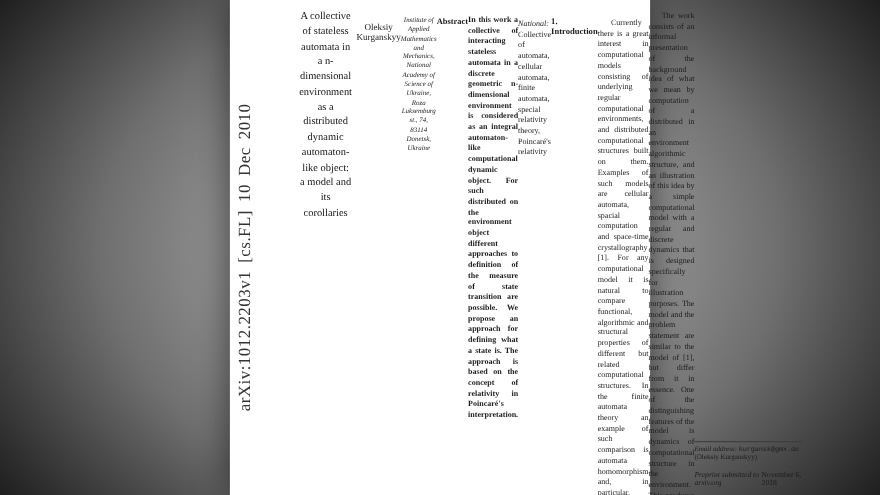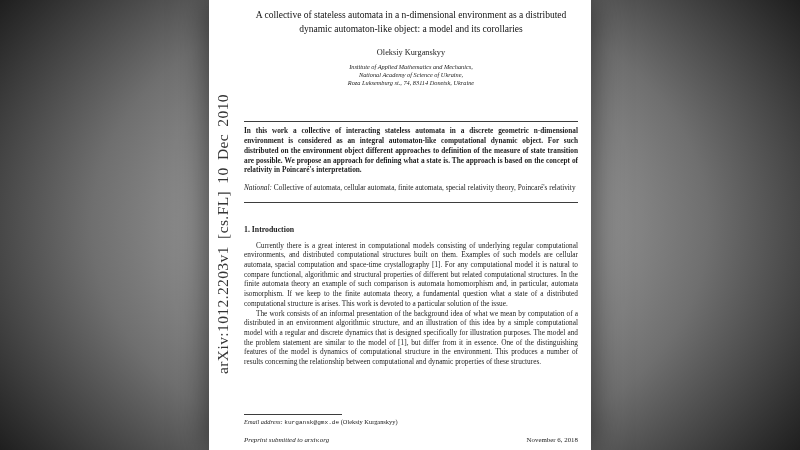--- a/index.html
+++ b/index.html
@@ -22,42 +22,42 @@
   }
   .arxiv-stamp {
     position: absolute; top: 52%; left: 14px;
     transform: translate(-50%, -50%) rotate(-90deg);
     white-space: nowrap;
     font-size: 15.5px; letter-spacing: 0.4px; word-spacing: 3px;
     color: #343434;
   }
   .content {
     box-sizing: border-box; height: 100%;
-    padding: 9px 13px 5px 35px;
-    display: flex; flex-direction: column;
+    padding: 9px 13px 5px 59px;
+    display: flex; flex-direction: row;
   }
   .title {
     text-align: center; font-size: 9.5px; line-height: 1.45;
     color: #111; padding: 0 4px;
   }
   .author { text-align: center; font-size: 8.3px; margin-top: 11px; }
   .affil {
     text-align: center; font-style: italic; font-size: 6.3px;
     line-height: 1.32; margin-top: 6px; color: #222;
   }
   .rule { height: 1px; background: #3d3d3d; }
   .rule-top { margin-top: 34px; }
   .rule-bottom { margin-top: 9px; }
   .abstract-heading { font-weight: bold; font-size: 7.7px; margin-top: 6px; }
   .abstract-text {
     font-size: 7.3px; line-height: 1.33; text-align: justify; margin-top: 4px; font-weight: bold;
   }
   .keywords { font-size: 7.3px; line-height: 1.33; text-align: justify; margin-top: 8px; }
   .kw-label { font-style: italic; }
-  .section-heading { font-weight: bold; font-size: 7.8px; margin-top: 22px; }
+  .section-heading { font-weight: bold; font-size: 7.8px; margin-top: 6px; }
   .para {
     font-size: 7.3px; line-height: 1.33; text-align: justify;
     text-indent: 12px; margin: 0;
   }
   .para:first-of-type { margin-top: 7px; }
   .bottom { margin-top: auto; }
   .footnote-rule { width: 98px; height: 1px; background: #3d3d3d; margin-bottom: 3px; }
   .footnote { font-size: 6.4px; color: #1c1c1c; }
   .fn-label { font-style: italic; }
   .fn-email { font-family: "Liberation Mono", "DejaVu Sans Mono", monospace; font-size: 6.1px; }
@@ -82,20 +82,21 @@
       <div class="author">Oleksiy Kurganskyy</div>
 
       <div class="affil">
         <div class="affil-line">Institute of Applied Mathematics and Mechanics,</div>
         <div class="affil-line">National Academy of Science of Ukraine,</div>
         <div class="affil-line">Roza Luksemburg st., 74, 83114 Donetsk, Ukraine</div>
       </div>
 
       <div class="rule rule-top"></div>
 
+      <div class="abstract-heading">Abstract</div>
 
       <div class="abstract-text">In this work a collective of interacting stateless automata in a discrete geometric n-dimensional environment is considered as an integral automaton-like computational dynamic object. For such distributed on the environment object different approaches to definition of the measure of state transition are possible. We propose an approach for defining what a state is. The approach is based on the concept of relativity in Poincaré's interpretation.</div>
 
       <div class="keywords">
         <span class="kw-label">National:</span>
         <span>Collective of automata, cellular automata, finite automata, special relativity theory, Poincaré's relativity</span>
       </div>
 
       <div class="rule rule-bottom"></div>
 

